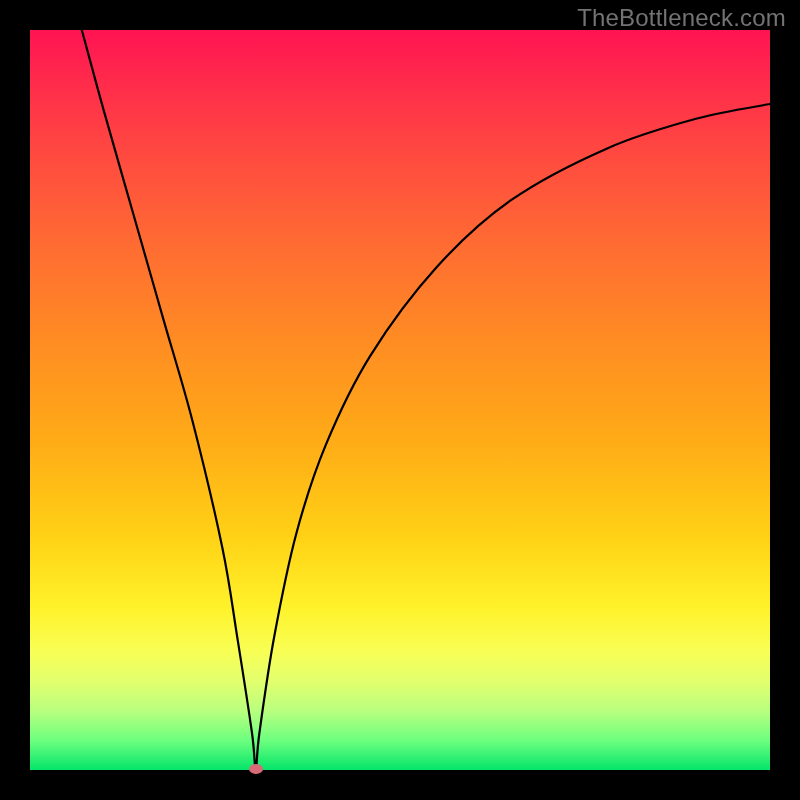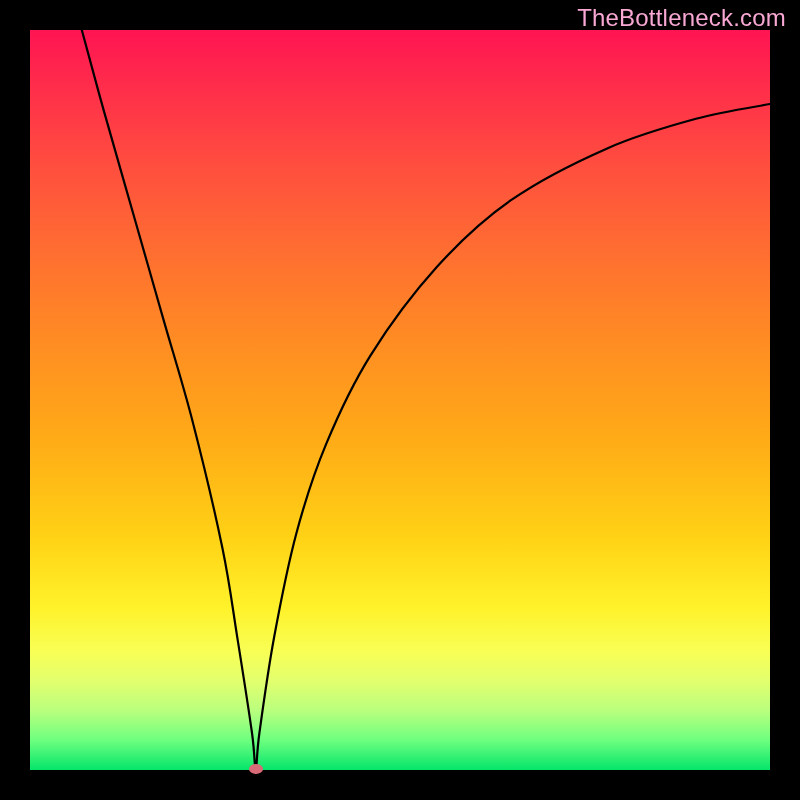--- a/index.html
+++ b/index.html
@@ -8,21 +8,21 @@
     width: 800px;
     height: 800px;
     background: #000;
     font-family: Arial, Helvetica, sans-serif;
     position: relative;
   }
   .watermark {
     position: absolute;
     top: 4px;
     right: 14px;
-    color: #f9a8d4;
+    color: #737373;
     font-size: 24px;
     font-weight: 400;
     letter-spacing: 0.2px;
     z-index: 5;
   }
   .plot-area {
     position: absolute;
     left: 30px;
     top: 30px;
     width: 740px;

